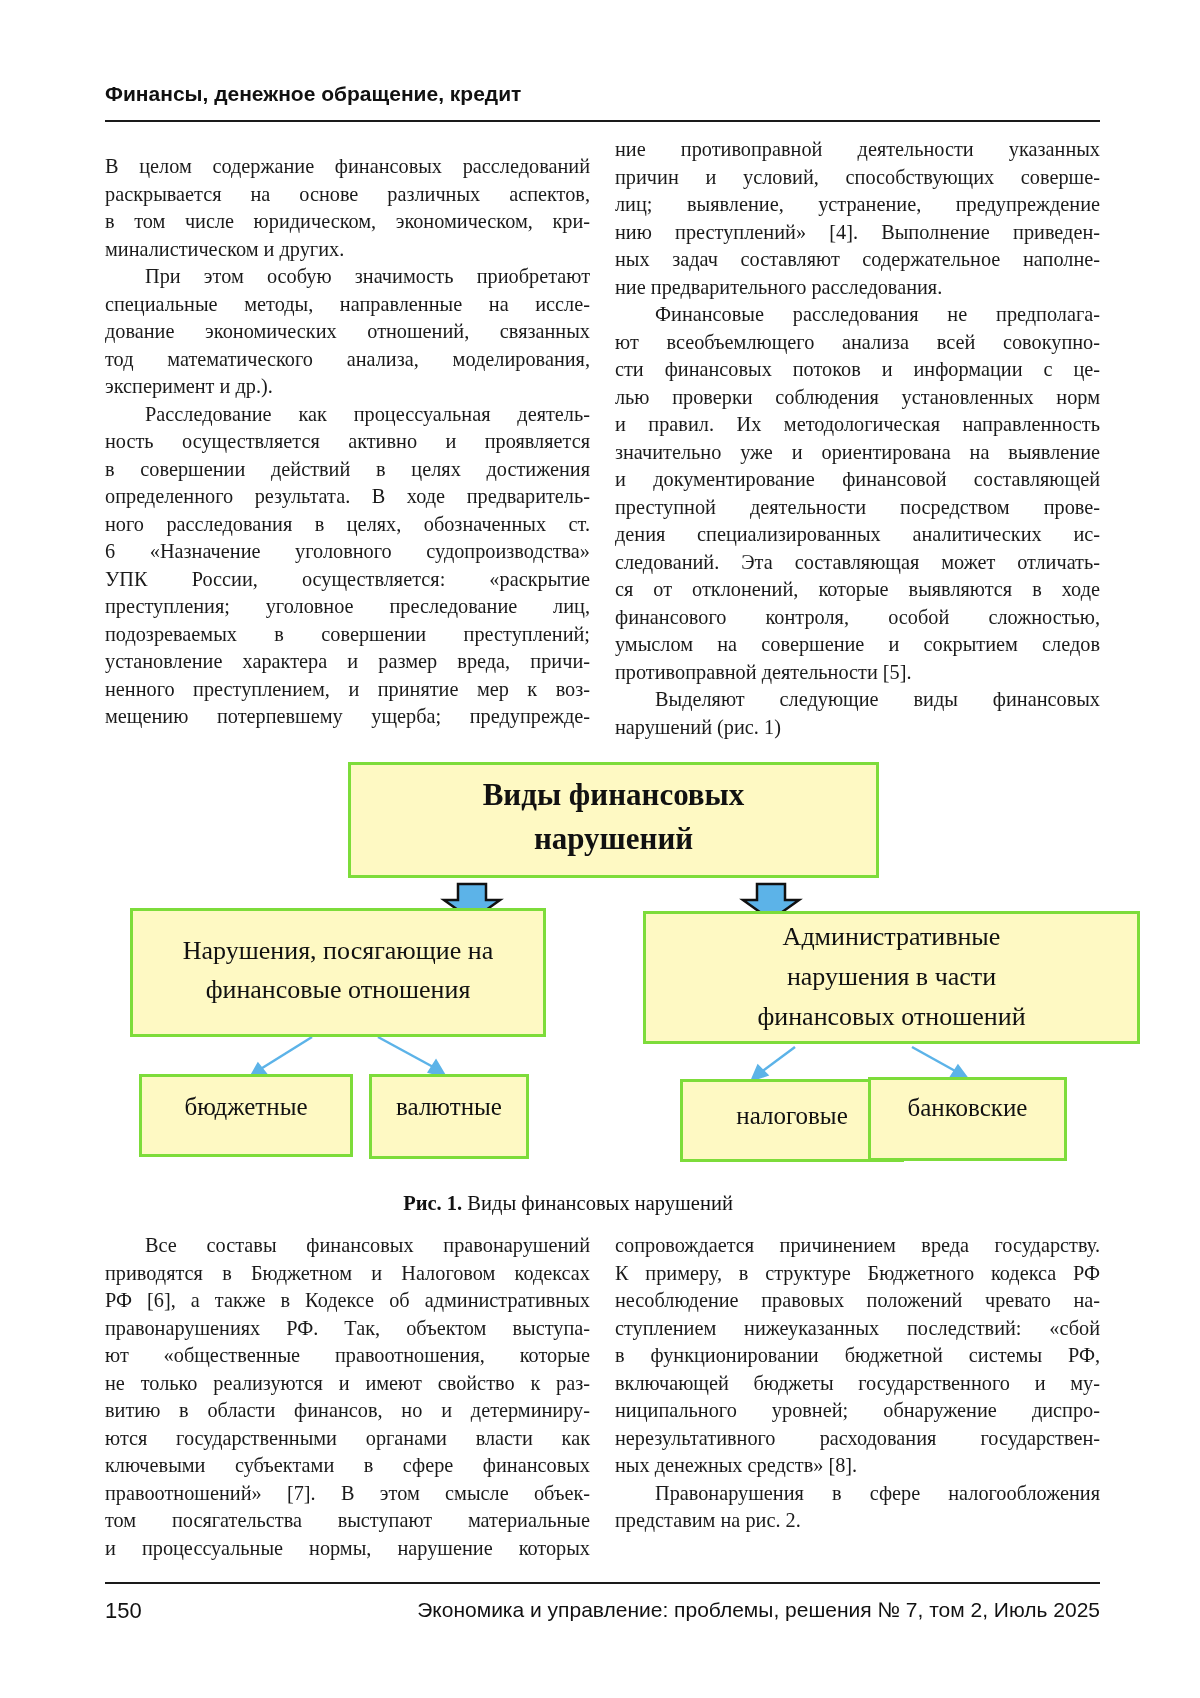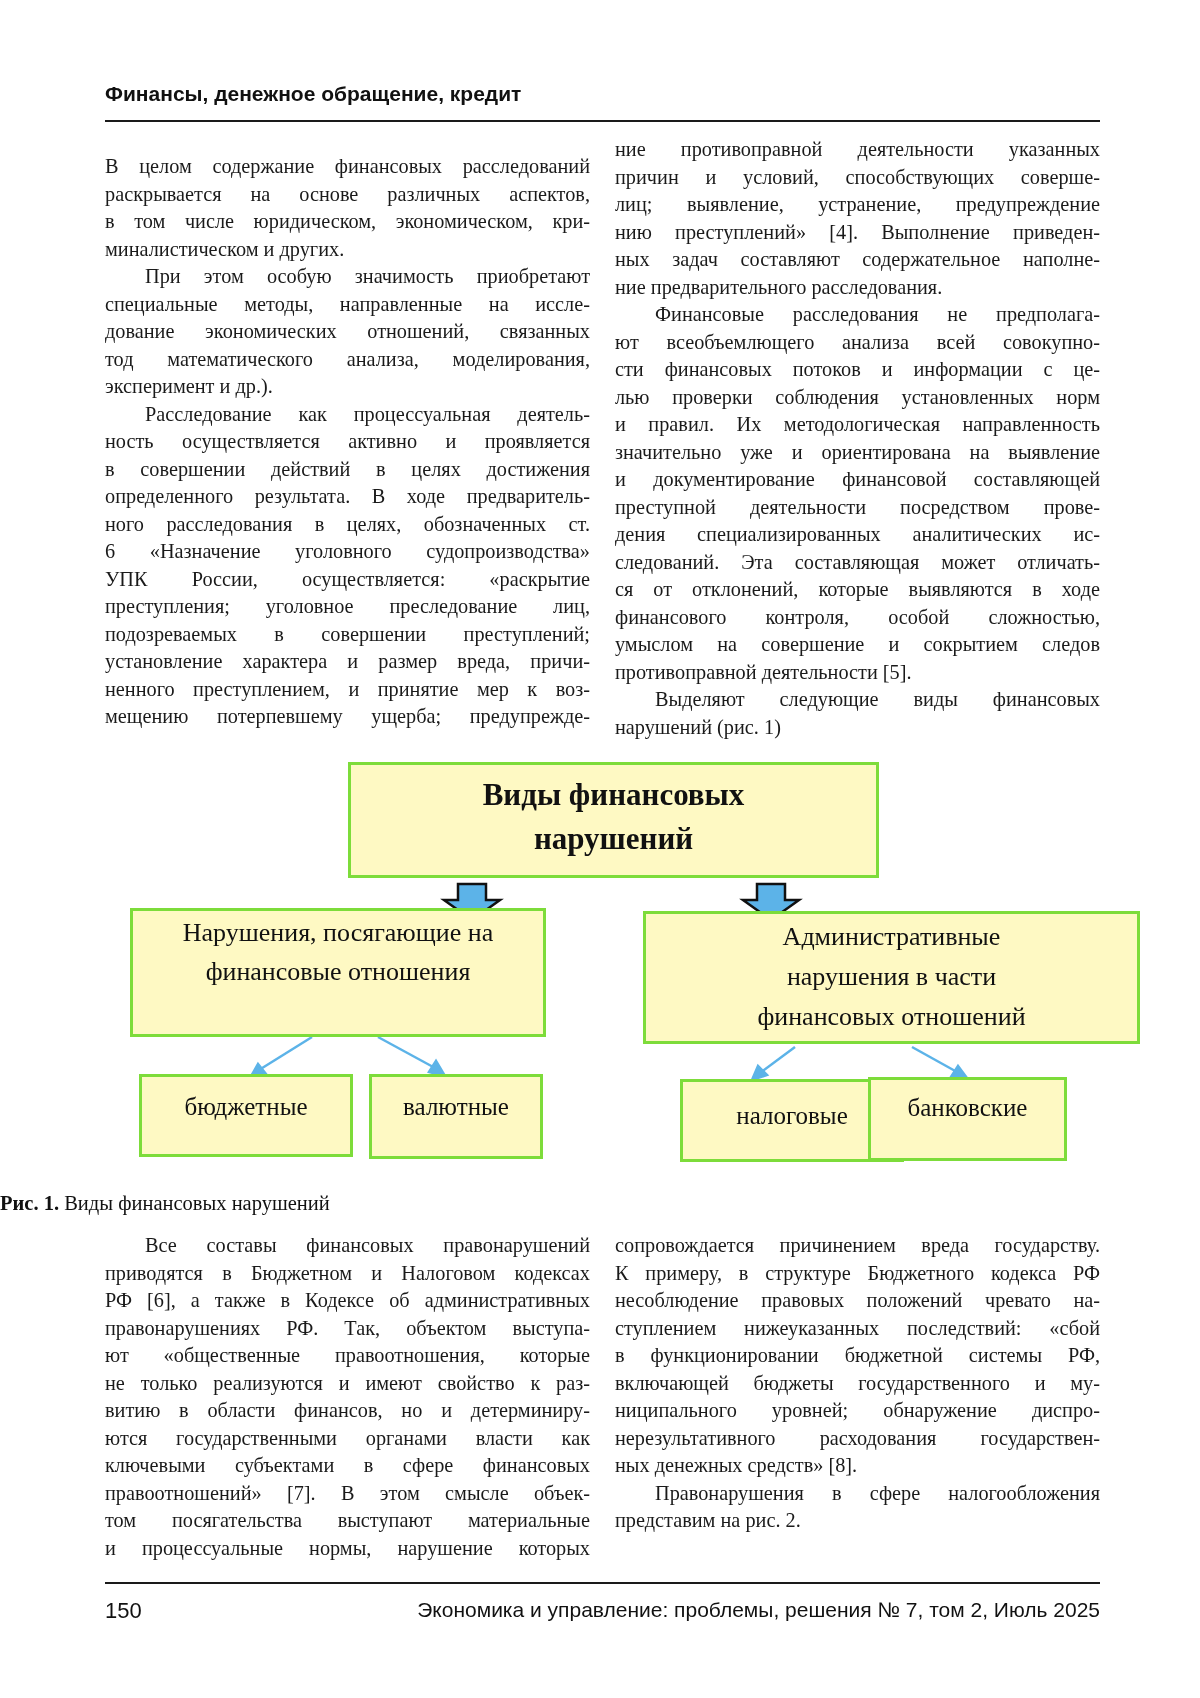--- a/index.html
+++ b/index.html
@@ -16,24 +16,24 @@
   }
   .col p { margin: 0; }
   .col .line { display: block; text-align-last: justify; white-space: nowrap; }
   .col .line.last { text-align-last: left; }
   .diagram { position: absolute; left: 0; top: 0; width: 1200px; height: 1698px; pointer-events: none; }
   .box {
     position: absolute; border: 3px solid #7ddc3a; background: #fef9c3; box-sizing: border-box;
     font-family: "Liberation Serif", serif; color: #111; text-align: center;
   }
   .box.top { font-weight: bold; font-size: 31px; line-height: 44px; padding-top: 8px; }
-  .box.mid { font-size: 26px; line-height: 39px; padding-top: 2px; }
+  .box.mid { font-size: 26px; line-height: 39px; padding-top: 20px; }
   .box.leaf { font-size: 25px; line-height: 34px; padding-top: 13px; }
   .caption {
-    position: absolute; left: 0; width: 1136px; top: 1192px; 
+    position: absolute; left: 0; width: 1136px; top: 1192px; text-align: center;
     font-family: "Liberation Serif", serif; font-size: 20.5px; color: #111;
   }
   .caption b { font-weight: bold; }
   .footer-page {
     position: absolute; left: 105px; top: 1598px;
     font-family: "Liberation Sans", sans-serif; font-size: 22px; color: #111;
   }
   .footer-journal {
     position: absolute; right: 100px; top: 1598px;
     font-family: "Liberation Sans", sans-serif; font-size: 21px; color: #111;
@@ -145,21 +145,21 @@
 
   <div class="box mid" style="left:643px; top:911px; width:497px; height:133px; line-height:40px; padding-top:3px;">
     <div>Административные</div>
     <div>нарушения в части</div>
     <div>финансовых отношений</div>
   </div>
 
   <div class="box leaf" style="left:139px; top:1074px; width:214px; height:83px;">
     <div>бюджетные</div>
   </div>
-  <div class="box leaf" style="left:369px; top:1074px; width:174px; height:85px;">
+  <div class="box leaf" style="left:369px; top:1074px; width:160px; height:85px;">
     <div>валютные</div>
   </div>
   <div class="box leaf" style="left:680px; top:1079px; width:224px; height:83px; padding-top:17px;">
     <div>налоговые</div>
   </div>
   <div class="box leaf" style="left:868px; top:1077px; width:199px; height:84px; padding-top:11px;">
     <div>банковские</div>
   </div>
 
   <div class="caption">

